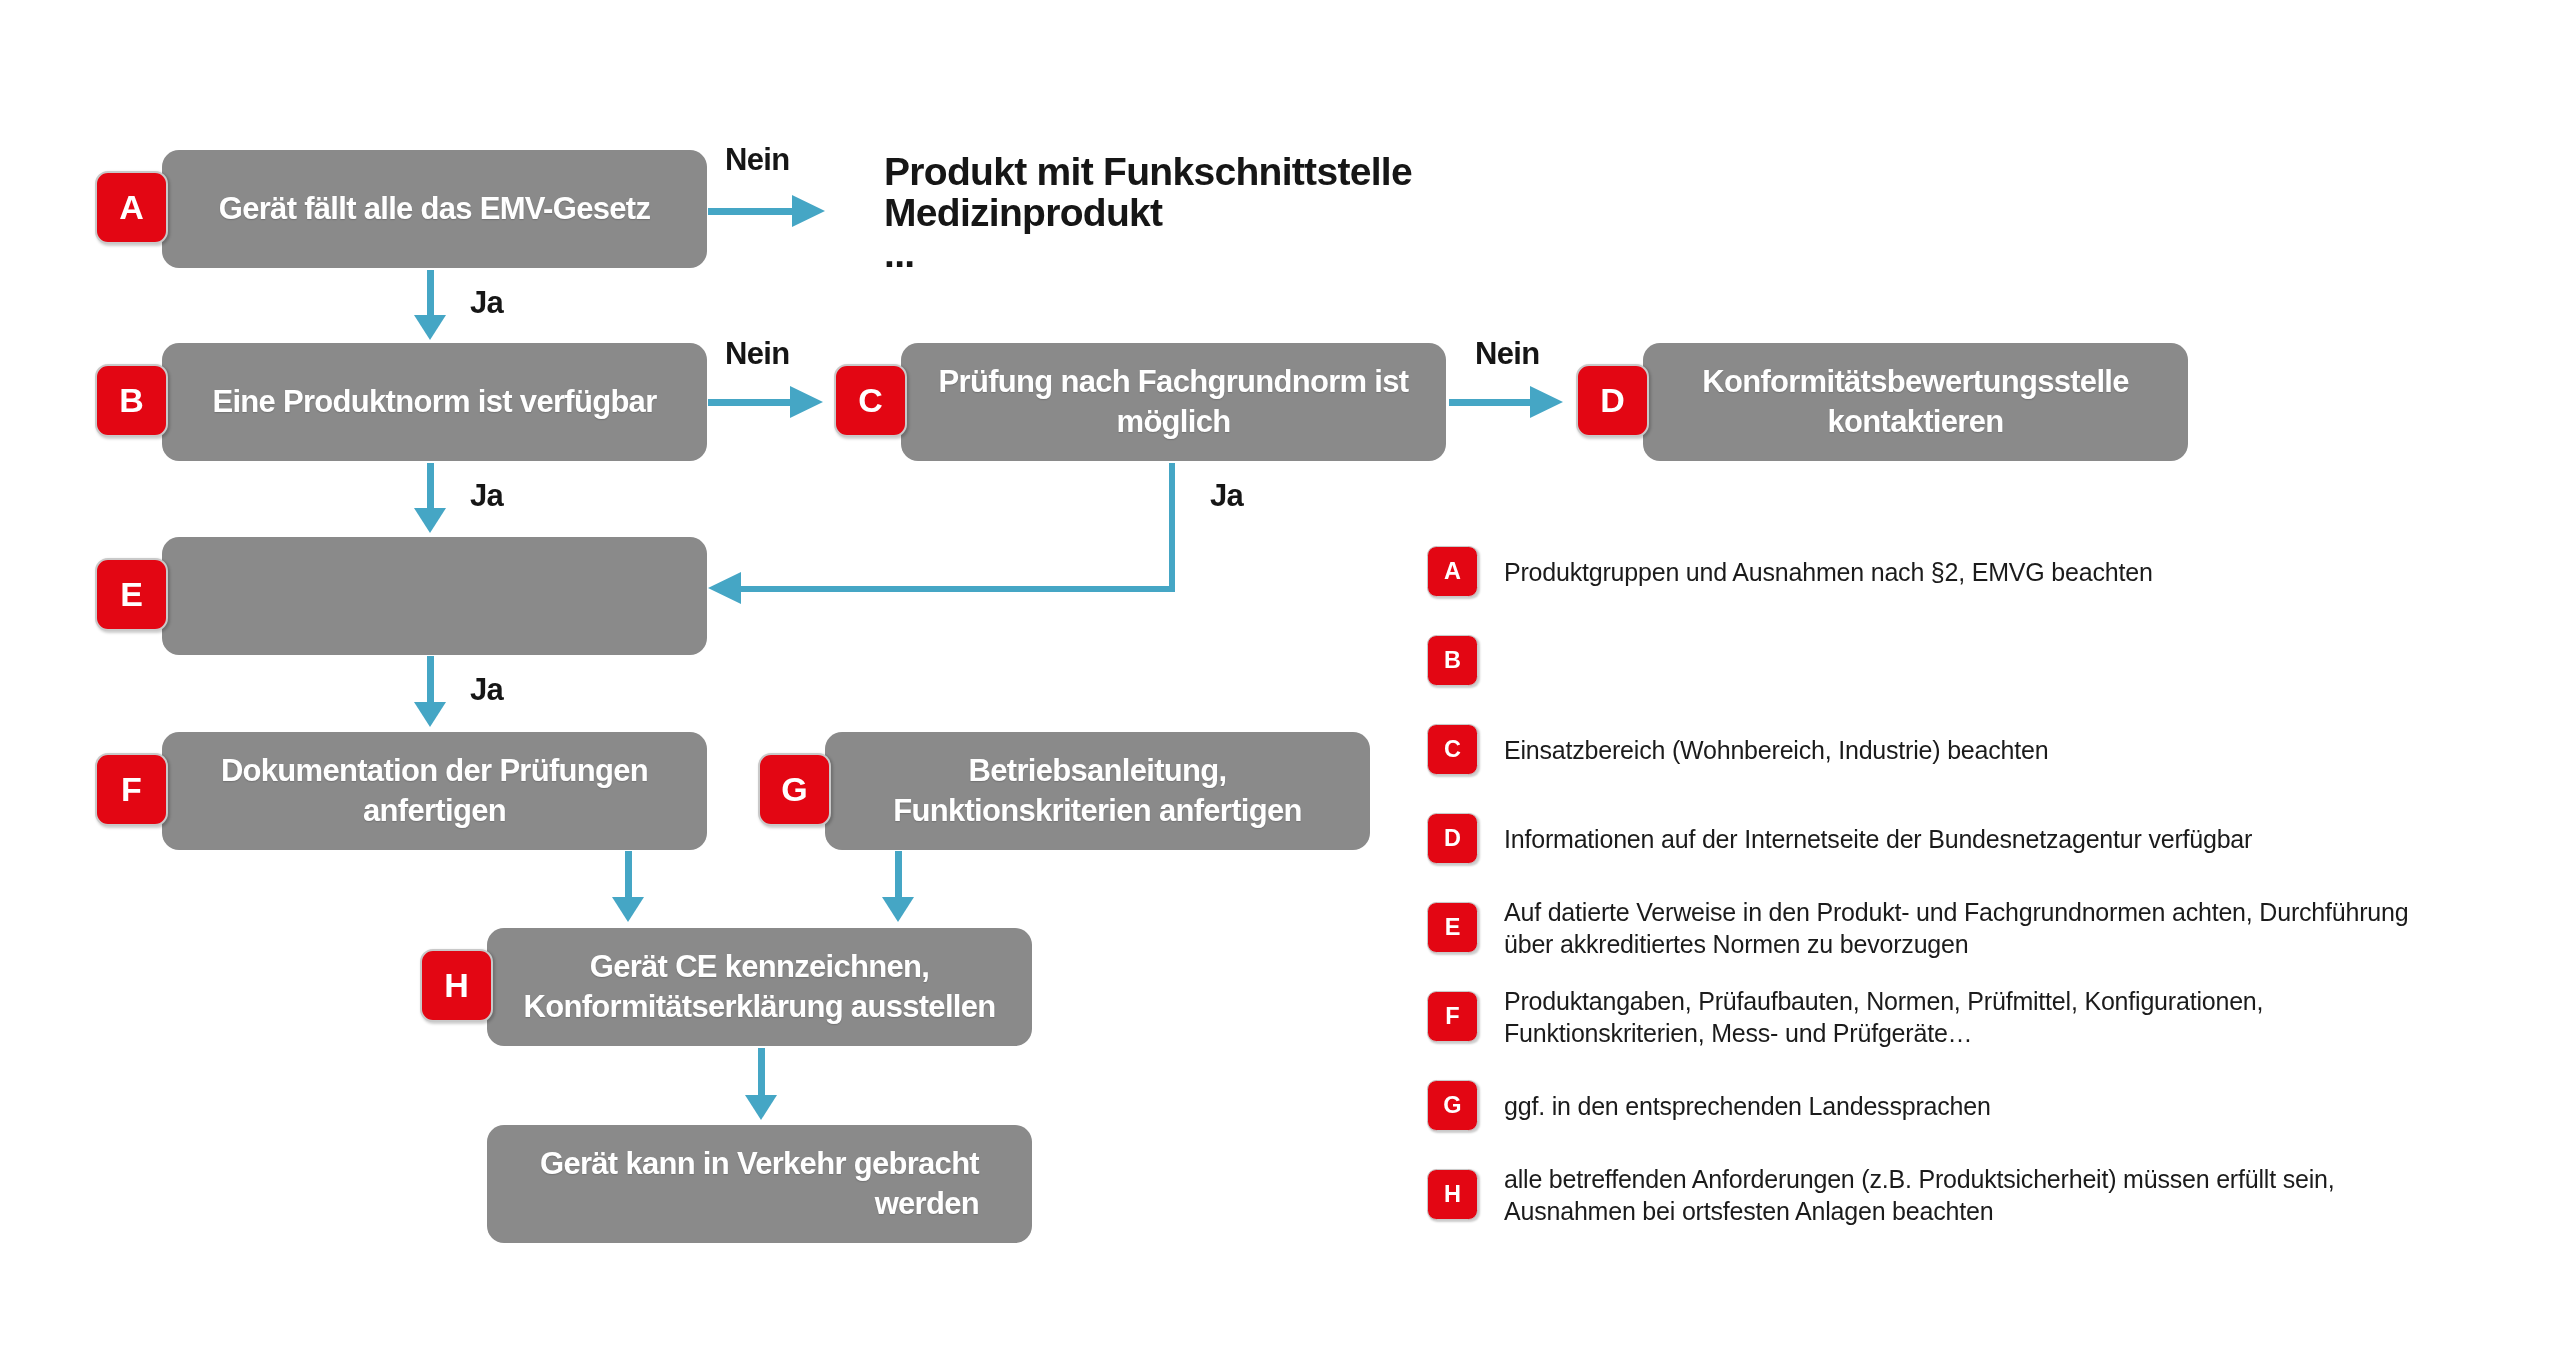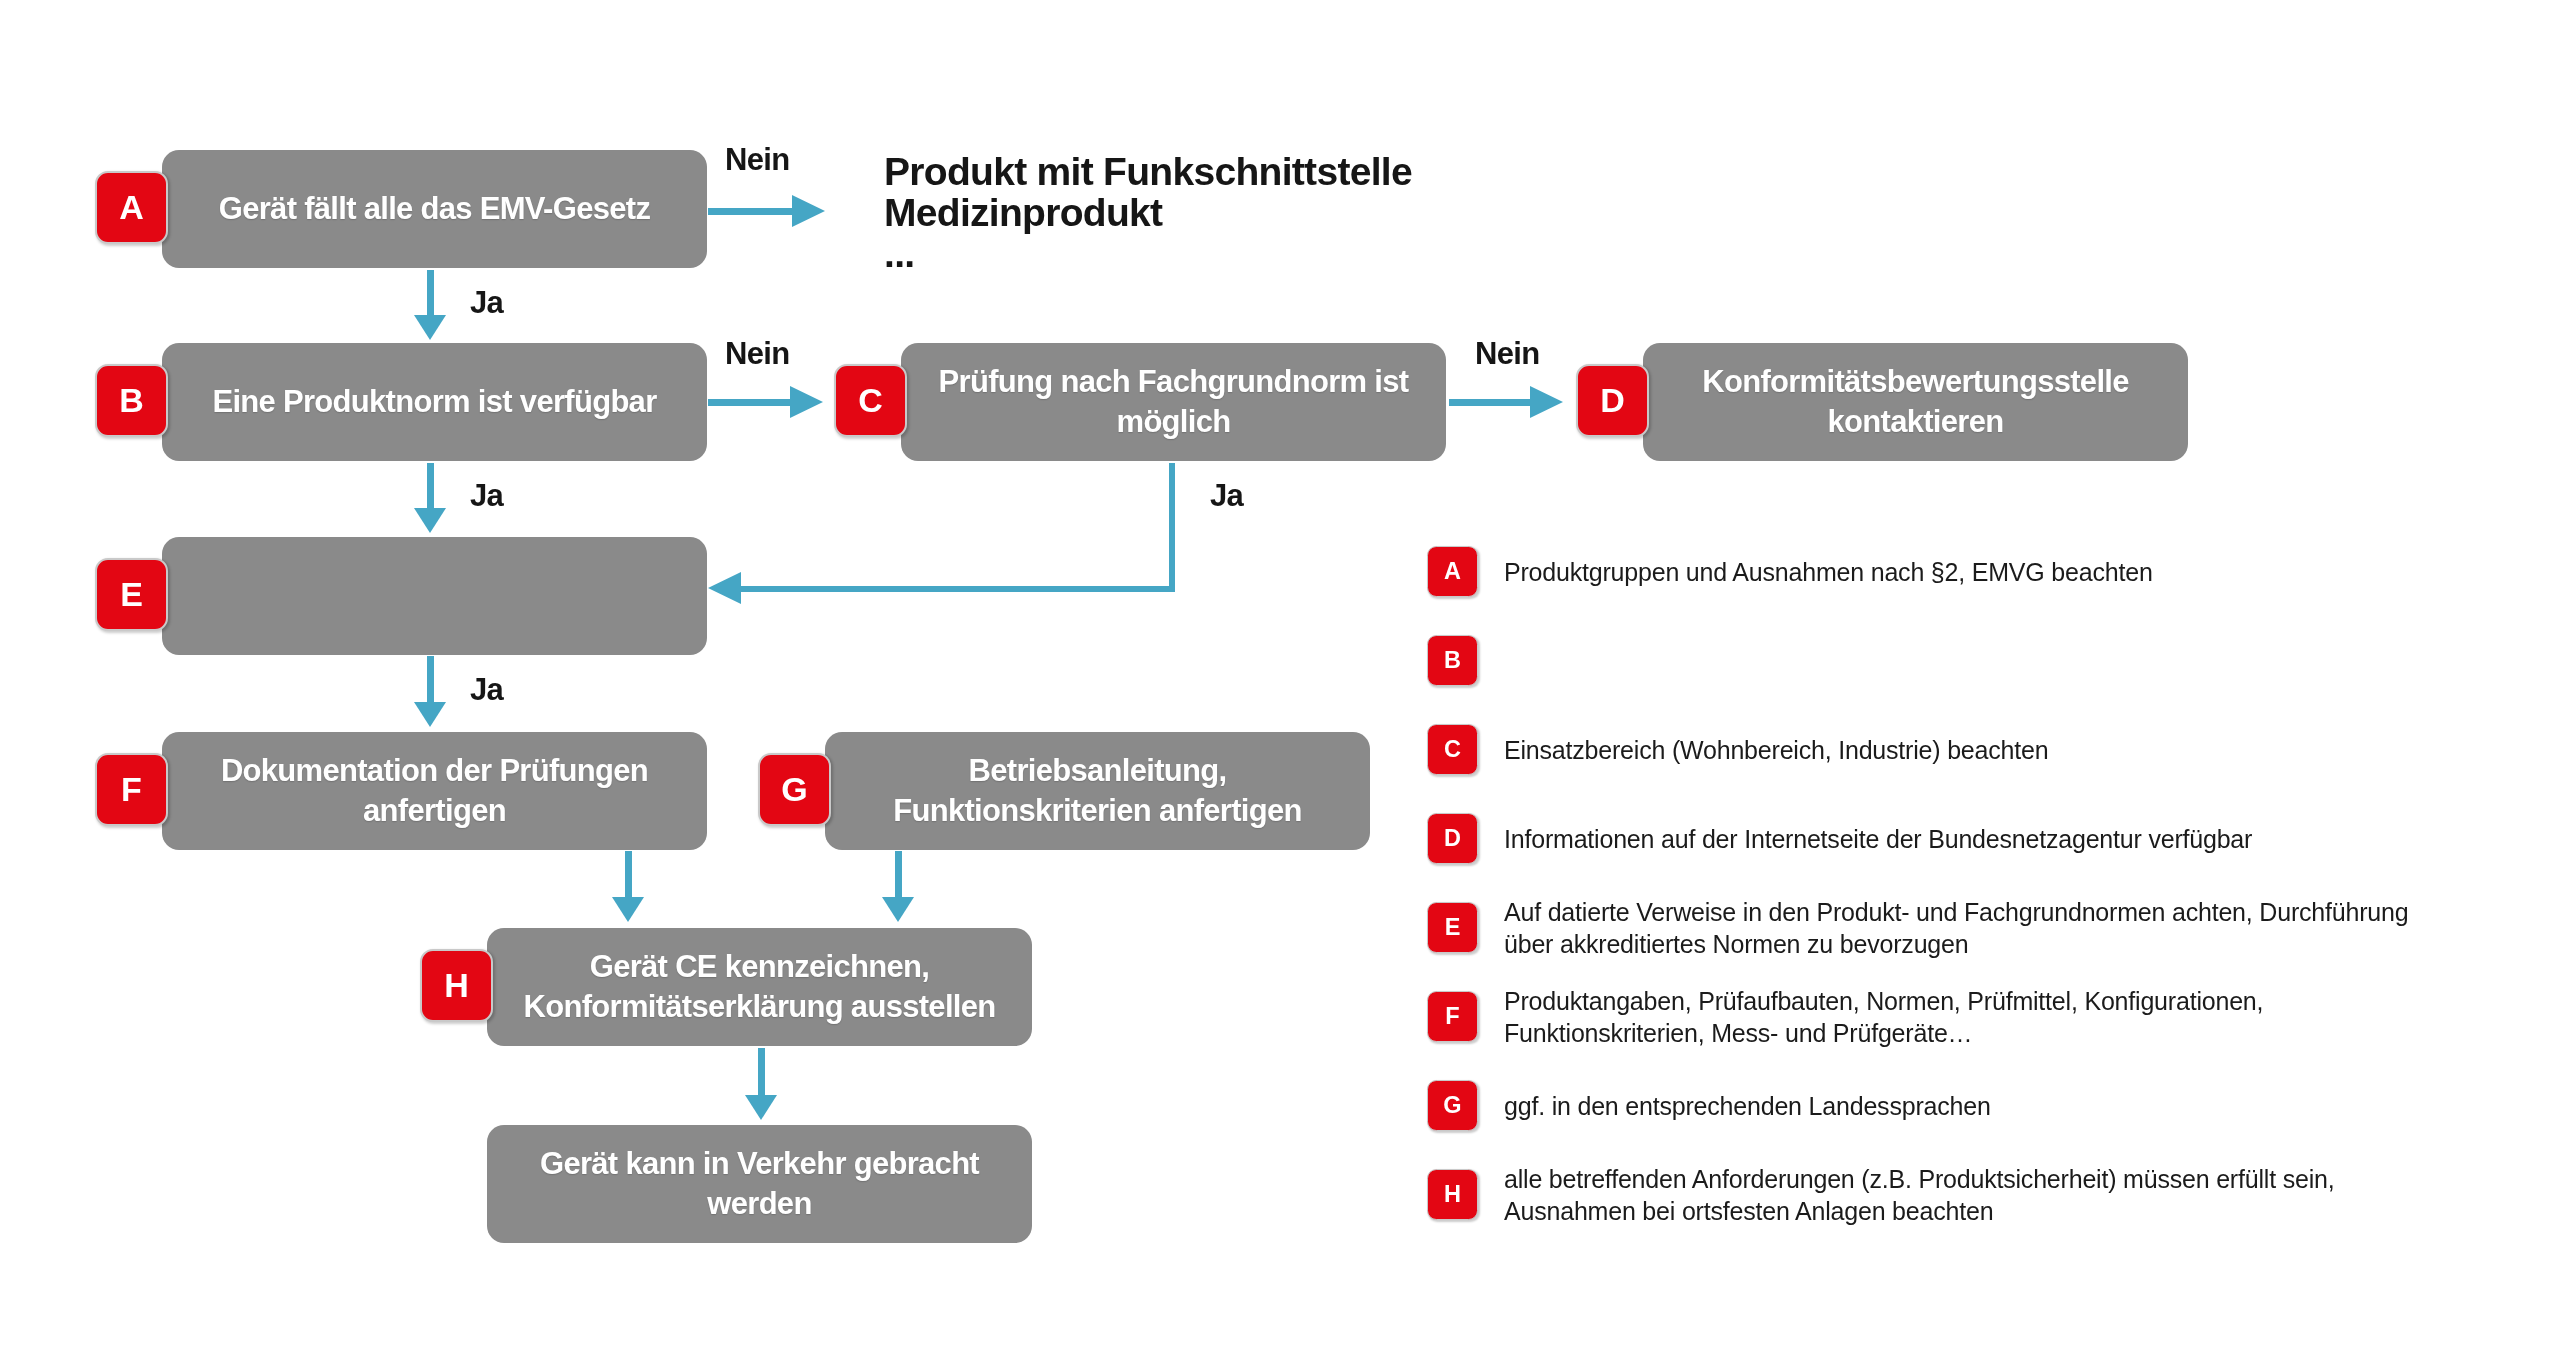--- a/index.html
+++ b/index.html
@@ -164,21 +164,21 @@
   </div>
 
   <div class="fbox" style="left:487px;top:928px;">
     <div class="badge">
         <span>H</span>
       </div>
     <span class="btext">Gerät CE kennzeichnen,
 Konformitätserklärung ausstellen</span>
   </div>
 
-  <div class="fbox" style="left:487px;top:1125px;">
+  <div class="fbox" style="left:487px;top:1125px;text-align:right;">
     <span class="btext">Gerät kann in Verkehr gebracht
 werden</span>
   </div>
 
   <div class="shaft-h" style="left:708px;top:208px;width:85px;"></div>
   <div class="head-right" style="left:792px;top:195px;"></div>
 
   <div class="shaft-v" style="left:427px;top:270px;height:47px;"></div>
   <div class="head-down" style="left:414px;top:315px;"></div>
 

